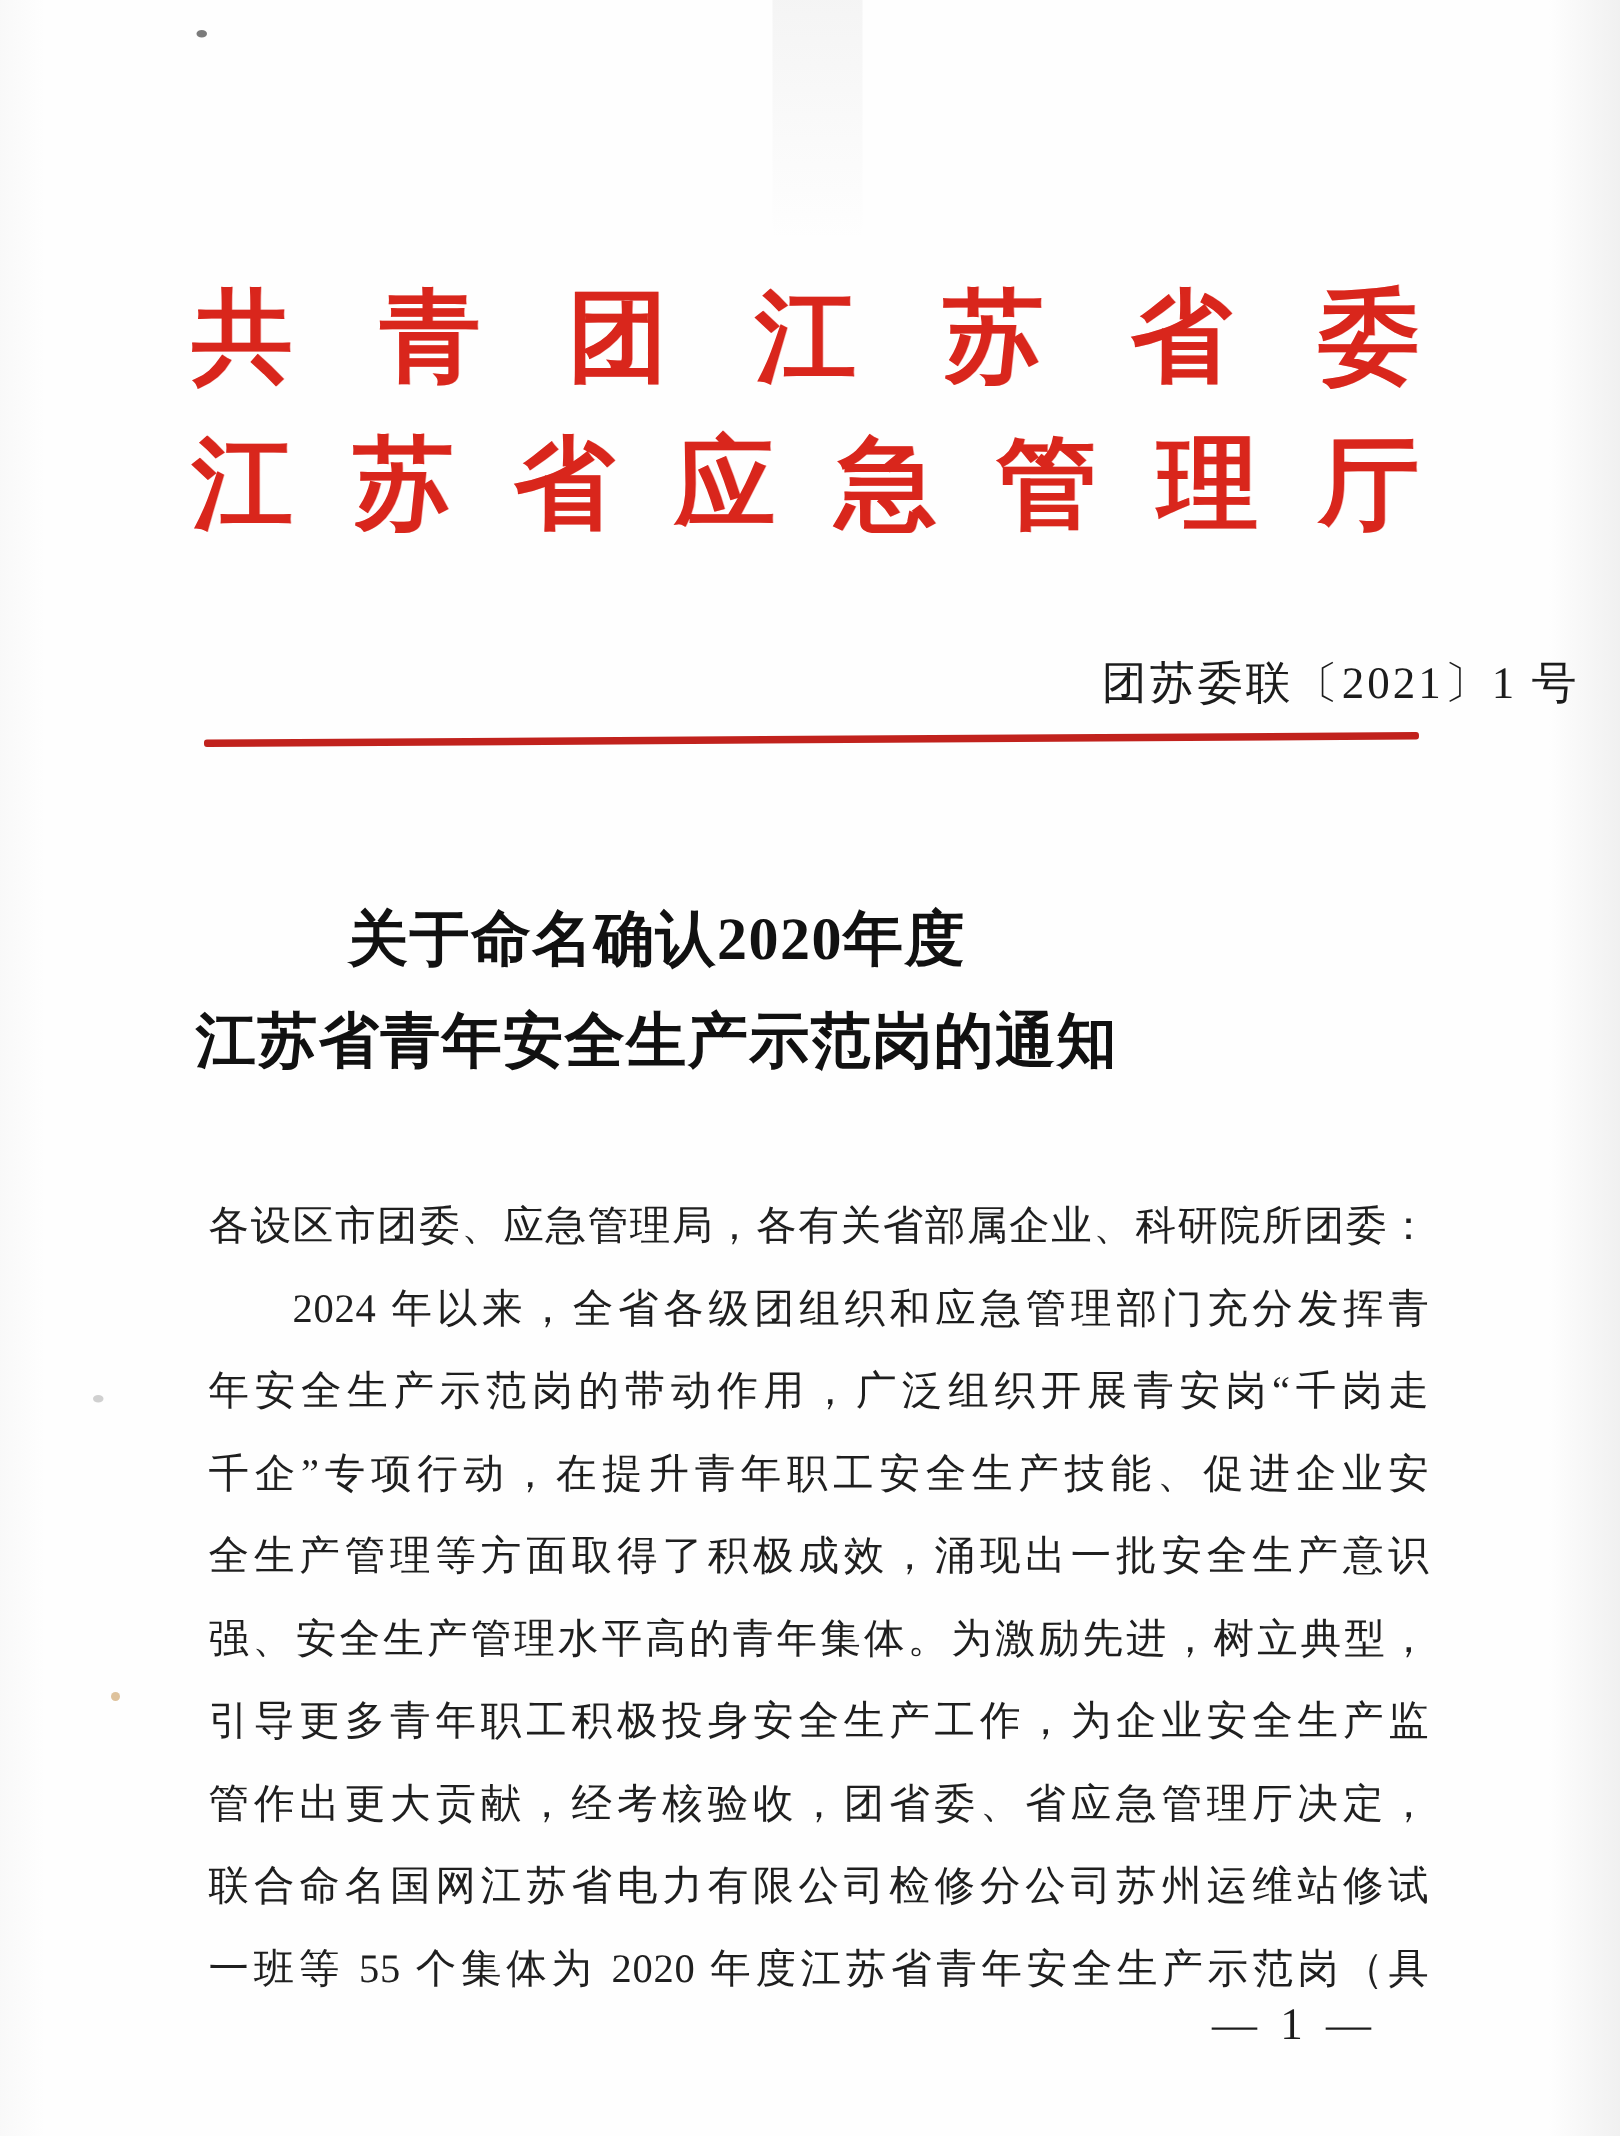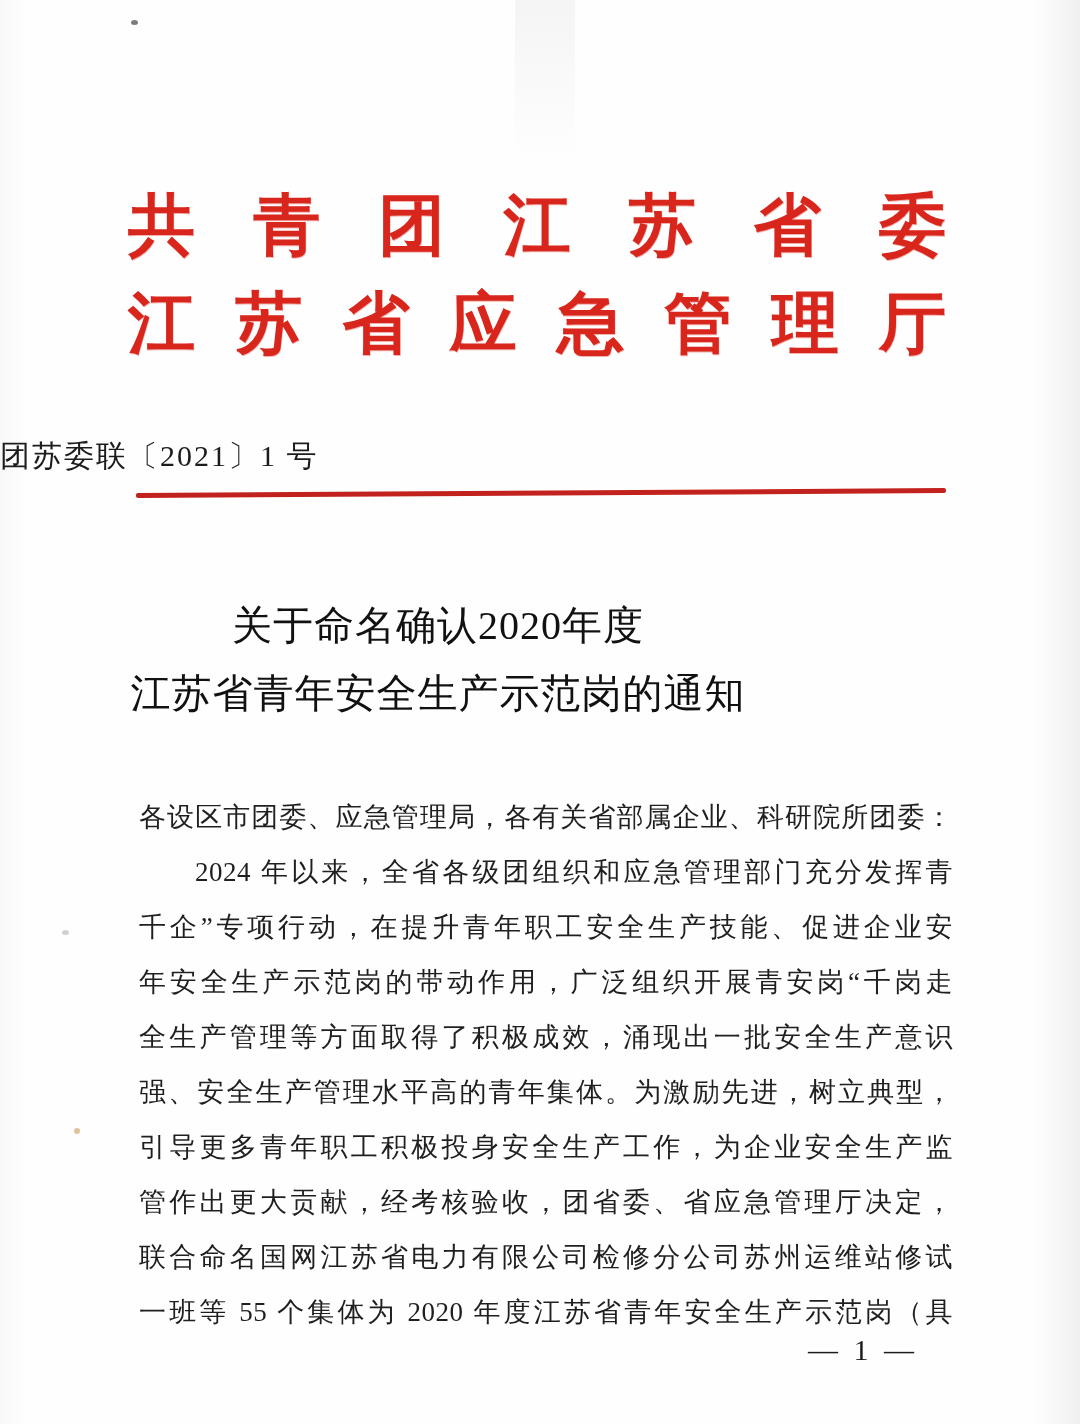--- a/index.html
+++ b/index.html
@@ -59,21 +59,21 @@
   }
   .org-line-1 { top: 186px; }
   .org-line-2 { top: 284px; }
   .org-line span { display: block; }
 
   .doc-number {
     position: absolute;
     top: 436px;
     left: 0;
     width: 1053px;
-    text-align: left;
+    text-align: right;
     font-size: 30px;
     line-height: 40px;
     letter-spacing: 2px;
     color: #1c1c1c;
   }
 
   .red-rule {
     position: absolute;
     top: 493px;
     left: 136px;
@@ -84,21 +84,21 @@
     transform-origin: left center;
     border-radius: 2px;
   }
 
   .title-block {
     position: absolute;
     top: 592px;
     left: 0;
     width: 876px;
     text-align: center;
-    font-weight: 400;
+    font-weight: 700;
     font-size: 40px;
     line-height: 68px;
     color: #111111;
     letter-spacing: 1px;
   }
 
   .body-block {
     position: absolute;
     top: 792px;
     left: 139px;
@@ -166,22 +166,22 @@
   <div class="red-rule"></div>
 
   <div class="title-block">
     <div>关于命名确认2020年度</div>
     <div>江苏省青年安全生产示范岗的通知</div>
   </div>
 
   <div class="body-block">
     <div class="body-line">各设区市团委、应急管理局，各有关省部属企业、科研院所团委：</div>
     <div class="body-line indent">2024 年以来，全省各级团组织和应急管理部门充分发挥青</div>
+    <div class="body-line">年安全生产示范岗的带动作用，广泛组织开展青安岗“千岗走</div>
     <div class="body-line">千企”专项行动，在提升青年职工安全生产技能、促进企业安</div>
-    <div class="body-line">年安全生产示范岗的带动作用，广泛组织开展青安岗“千岗走</div>
     <div class="body-line">全生产管理等方面取得了积极成效，涌现出一批安全生产意识</div>
     <div class="body-line">强、安全生产管理水平高的青年集体。为激励先进，树立典型，</div>
     <div class="body-line">引导更多青年职工积极投身安全生产工作，为企业安全生产监</div>
     <div class="body-line">管作出更大贡献，经考核验收，团省委、省应急管理厅决定，</div>
     <div class="body-line">联合命名国网江苏省电力有限公司检修分公司苏州运维站修试</div>
     <div class="body-line">一班等 55 个集体为 2020 年度江苏省青年安全生产示范岗（具</div>
   </div>
 
   <div class="page-number">— 1 —</div>
 

